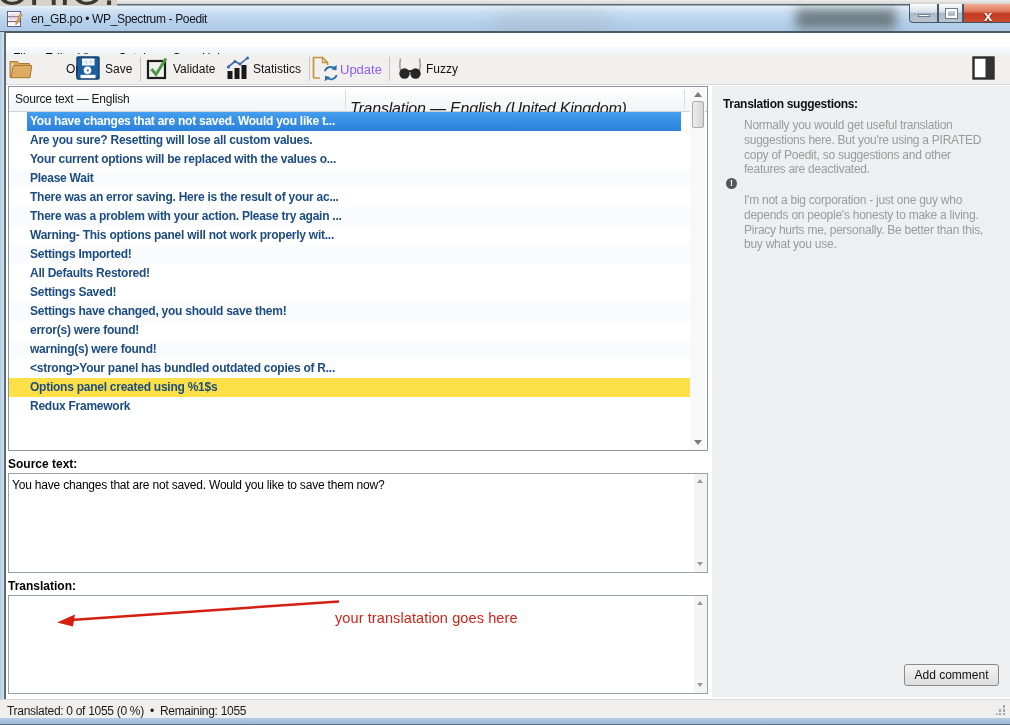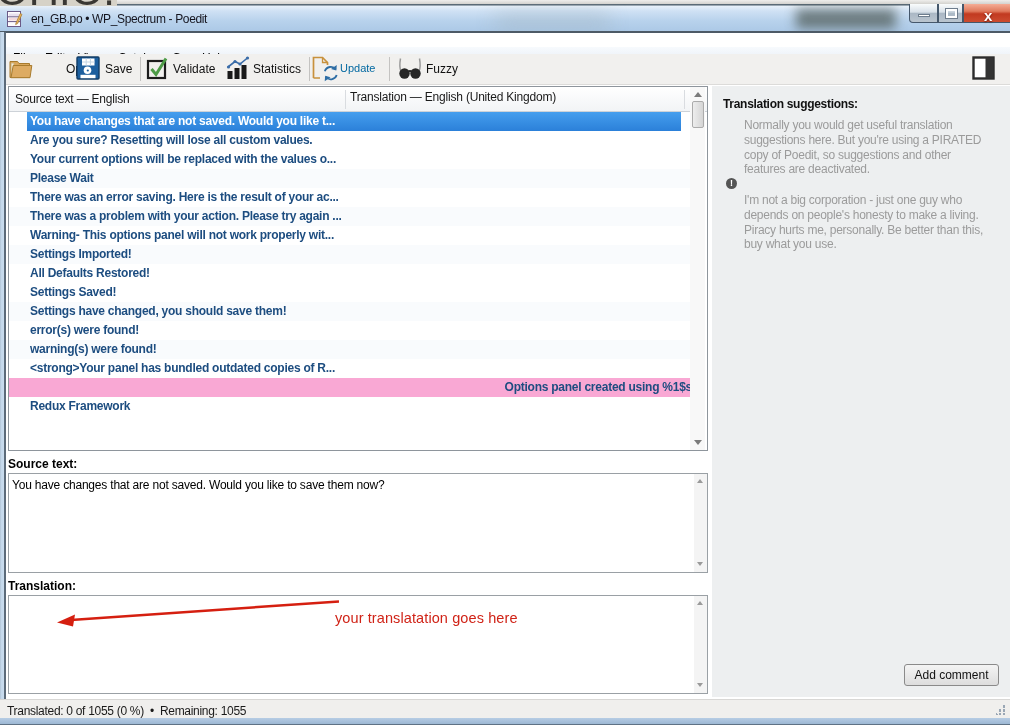--- a/index.html
+++ b/index.html
@@ -102,62 +102,62 @@
   <div class="abs" style="left:303px;top:3px;width:1px;height:24px;background:#c4c3c1;"></div>
 
   <svg class="abs" style="left:306px;top:2px;" width="30" height="28" viewBox="0 0 30 28">
     <path d="M1.5 22 L1.5 1.5 L10.5 1.5 L15.5 6.5 L15.5 9 M1.5 22 L8 22" fill="none" stroke="#c8913c" stroke-width="1.7"></path>
     <path d="M10.5 1.5 L10.5 6.5 L15.5 6.5" fill="none" stroke="#c8913c" stroke-width="1.3"></path>
     <path d="M12.8 15.3 a6.4 6.4 0 0 1 11.2 -1.8" fill="none" stroke="#2e6da4" stroke-width="1.8"></path>
     <path d="M24.8 9 L24.3 14.6 L19 13" fill="#2e6da4" stroke="none"></path>
     <path d="M24.7 19 a6.4 6.4 0 0 1 -11.2 1.8" fill="none" stroke="#2e6da4" stroke-width="1.8"></path>
     <path d="M12.7 25.3 L13.2 19.7 L18.5 21.3" fill="#2e6da4" stroke="none"></path>
   </svg>
-  <div class="abs" style="left:334px;top:8px;font-size:11px;color:#0369a1;">Update</div>
+  <div class="abs" style="left:334px;top:8px;font-size:13px;color:#8b5cf6;">Update</div>
   <div class="abs" style="left:383px;top:3px;width:1px;height:24px;background:#c4c3c1;"></div>
 
   <svg class="abs" style="left:391px;top:3px;" width="26" height="24" viewBox="0 0 26 24">
     <path d="M3.5 1.5 C2.5 7 2.5 11 4 14.5 M22.5 1.5 C23.5 7 23.5 11 22 14.5" fill="none" stroke="#9a9a9a" stroke-width="1.5"></path>
     <circle cx="7.5" cy="16.5" r="5.2" fill="#262626"></circle>
     <circle cx="18.5" cy="16.5" r="5.2" fill="#262626"></circle>
     <path d="M11 15 Q13 13 15 15" fill="none" stroke="#262626" stroke-width="1.8"></path>
   </svg>
   <div class="abs" style="left:420px;top:8px;font-size:12px;color:#111;">Fuzzy</div>
 
   <svg class="abs" style="left:966px;top:2px;" width="24" height="25" viewBox="0 0 24 25">
     <rect x="1.5" y="1.5" width="20" height="21" fill="#fff" stroke="#2b2b2b" stroke-width="2.4"></rect>
     <rect x="13.5" y="1.5" width="8" height="21" fill="#333"></rect>
   </svg>
 </div>
 
 <div class="abs" style="left:8px;top:86px;width:700px;height:365px;border:1px solid #8e959c;background:#fff;">
 
   <div class="abs" style="left:0;top:0;width:698px;height:25px;background:linear-gradient(#ffffff,#f2f4f6);border-bottom:1px solid #cdd2d8;">
     <div class="abs" style="left:6px;top:5px;font-size:12px;color:#1a1a1a;letter-spacing:-0.2px;">Source text — English</div>
-    <div class="abs" style="left:341px;top:3px;font-size:12px;color:#1a1a1a;letter-spacing:-0.2px;">Translation — English (United Kingdom)</div>
+    <div class="abs" style="left:341px;top:13px;font-size:16px;color:#1a1a1a;letter-spacing:-0.2px;font-style:italic;">Translation — English (United Kingdom)</div>
     <div class="abs" style="left:336px;top:3px;width:1px;height:19px;background:#d9dce0;"></div>
     <div class="abs" style="left:675px;top:3px;width:1px;height:19px;background:#d9dce0;"></div>
   </div>
 
   <div class="abs" style="left:0;top:25px;width:683px;height:339px;overflow:hidden;font-size:12px;font-weight:bold;color:#1d4d80;letter-spacing:-0.25px;">
     <div class="row" style="padding-left:0;"><span style="display:inline-block;margin-left:18px;padding-left:3px;background:linear-gradient(#459eee,#2b80d9);color:#fff;width:654px;">You have changes that are not saved. Would you like t...</span></div>
     <div class="row">Are you sure? Resetting will lose all custom values.</div>
     <div class="row">Your current options will be replaced with the values o...</div>
     <div class="row" style="background:#f9fbfd;">Please Wait</div>
     <div class="row">There was an error saving. Here is the result of your ac...</div>
     <div class="row" style="background:#f9fbfd;">There was a problem with your action. Please try again ...</div>
     <div class="row">Warning- This options panel will not work properly wit...</div>
     <div class="row" style="background:#f9fbfd;">Settings Imported!</div>
     <div class="row">All Defaults Restored!</div>
     <div class="row">Settings Saved!</div>
     <div class="row" style="background:#f9fbfd;">Settings have changed, you should save them!</div>
     <div class="row">error(s) were found!</div>
     <div class="row" style="background:#f9fbfd;">warning(s) were found!</div>
     <div class="row">&lt;strong&gt;Your panel has bundled outdated copies of R...</div>
-    <div class="row" style="background:#f9a8d4;text-align:right;">Options panel created using %1$s</div>
+    <div class="row" style="background:#fde047;">Options panel created using %1$s</div>
     <div class="row">Redux Framework</div>
   </div>
 
   <div class="abs" style="left:681px;top:0;width:15px;height:363px;background:#f8f8f8;">
     <div class="abs" style="left:4px;top:5px;width:0;height:0;border-left:4px solid transparent;border-right:4px solid transparent;border-bottom:5px solid #7b7b7b;"></div>
     <div class="abs" style="left:2px;top:14px;width:12px;height:27px;background:linear-gradient(90deg,#ededed,#d5d5d5);border:1px solid #ababab;border-radius:2px;"></div>
     <div class="abs" style="left:4px;top:353px;width:0;height:0;border-left:4px solid transparent;border-right:4px solid transparent;border-top:5px solid #7b7b7b;"></div>
   </div>
 </div>
 

